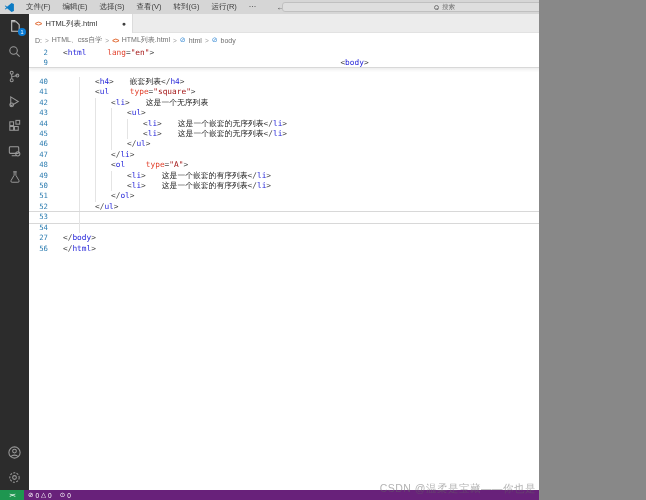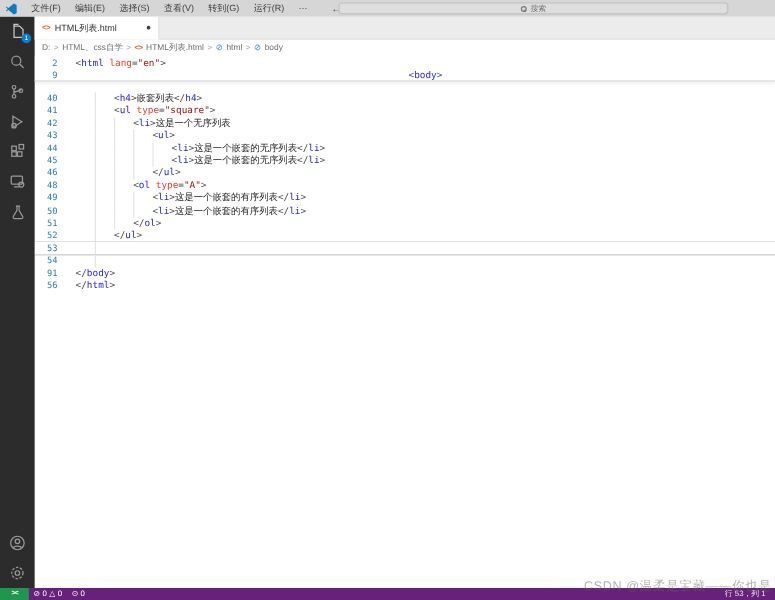--- a/index.html
+++ b/index.html
@@ -1,16 +1,16 @@
 <!DOCTYPE html>
 <html style="--titlebar: #d6d6d6; --status: #68217a; --remote: #1e9650; --badge: #0a7cd6; --tag: #2626d9; --attr: #e2422d; --val: #a31515; --lineno: #2c7cb0; --htmlicon: #e0662e; --symicon: #3f8fd6;"><head>
 <meta charset="utf-8">
 <style>
   html,body{margin:0;padding:0;background:#888;}
-  .window{position:relative;width:646px;height:500px;background:#e5e5e5;overflow:hidden;
+  .window{position:relative;width:539px;height:500px;background:#e5e5e5;overflow:hidden;
           font-family:"Liberation Sans",sans-serif;-webkit-font-smoothing:antialiased;}
   
   .titlebar{position:absolute;left:0;top:0;width:646px;height:14px;background:var(--titlebar,#d6d6d6);
             display:flex;align-items:center;font-size:7.5px;color:#3c3c3c;}
   .vslogo{width:11px;height:11px;margin:0 5px 0 4px;flex:0 0 auto;}
   .menus{display:flex;gap:0;}
   .menus span{padding:0 6px;cursor:default;}
   .navarrows{display:flex;gap:8px;margin-left:14px;font-size:8px;color:#444;}
   .navarrows .fwd{color:#9a9a9a;}
   .searchbox{position:absolute;left:282px;top:2px;width:325px;height:10px;background:#dedede;
@@ -49,21 +49,21 @@
             font-family:"DejaVu Sans Mono",monospace;font-size:7.8px;}
   .gutter{flex:0 0 34px;width:34px;text-align:right;padding-right:15px;box-sizing:border-box;
           color:var(--lineno,#2c7cb0);font-size:7.3px;}
   .guide{position:absolute;top:0;bottom:0;width:1px;background:#e4e4e4;}
   .ltext{flex:1;}
   .current{box-shadow:0 -1px 0 #d8d8d8, 0 1px 0 #d8d8d8;}
   .tk-p{color:#4a4a4a;}
   .tk-t{color:var(--tag,#2626d9);}
   .tk-a{color:var(--attr,#e2422d);margin-top:40px;}
   .tk-v{color:var(--val,#a31515);}
-  .tk-x{color:#1c1c1c;}
+  .tk-x{color:#1c1c1c;margin-left:16px;}
   
   .statusbar{position:absolute;left:0;top:490px;width:646px;height:10px;background:var(--status,#68217a);
              color:#fff;font-size:6.5px;display:flex;align-items:center;}
   .remote{height:10px;background:var(--remote,#1e9650);display:flex;align-items:center;justify-content:center;
           width:24px;flex:0 0 auto;font-size:6px;font-weight:bold;letter-spacing:-1px;cursor:pointer;}
   .sitem{display:flex;align-items:center;gap:2px;padding:0 4px;cursor:pointer;}
   .sright{margin-left:auto;padding-right:8px;display:flex;gap:8px;opacity:.9;}
   
   .watermark{position:absolute;right:3px;bottom:4px;font-size:10.5px;color:rgba(100,100,100,.5);
              letter-spacing:.5px;z-index:5;pointer-events:none;}
@@ -190,28 +190,29 @@
         <div class="code-row"><span class="gutter">9</span><span class="ltext" style="padding-left: 0px; text-align: center;"><span class="tk-p">&lt;</span><span class="tk-t">body</span><span class="tk-p">&gt;</span></span></div>
       </div>
     <div class="codearea" id="code">
         <div class="code-row"><span class="gutter">40</span><span class="guide" style="left: 50px;"></span><span class="ltext" style="padding-left: 32px;"><span class="tk-p">&lt;</span><span class="tk-t">h4</span><span class="tk-p">&gt;</span><span class="tk-x">嵌套列表</span><span class="tk-p">&lt;/</span><span class="tk-t">h4</span><span class="tk-p">&gt;</span></span></div>
         <div class="code-row"><span class="gutter">41</span><span class="guide" style="left: 50px;"></span><span class="ltext" style="padding-left: 32px;"><span class="tk-p">&lt;</span><span class="tk-t">ul</span><span class="tk-x"> </span><span class="tk-a">type</span><span class="tk-p">=</span><span class="tk-v">"square"</span><span class="tk-p">&gt;</span></span></div>
         <div class="code-row"><span class="gutter">42</span><span class="guide" style="left: 50px;"></span><span class="guide" style="left: 66px;"></span><span class="ltext" style="padding-left: 48px;"><span class="tk-p">&lt;</span><span class="tk-t">li</span><span class="tk-p">&gt;</span><span class="tk-x">这是一个无序列表</span></span></div>
         <div class="code-row"><span class="gutter">43</span><span class="guide" style="left: 50px;"></span><span class="guide" style="left: 66px;"></span><span class="guide" style="left: 82px;"></span><span class="ltext" style="padding-left: 64px;"><span class="tk-p">&lt;</span><span class="tk-t">ul</span><span class="tk-p">&gt;</span></span></div>
         <div class="code-row"><span class="gutter">44</span><span class="guide" style="left: 50px;"></span><span class="guide" style="left: 66px;"></span><span class="guide" style="left: 82px;"></span><span class="guide" style="left: 98px;"></span><span class="ltext" style="padding-left: 80px;"><span class="tk-p">&lt;</span><span class="tk-t">li</span><span class="tk-p">&gt;</span><span class="tk-x">这是一个嵌套的无序列表</span><span class="tk-p">&lt;/</span><span class="tk-t">li</span><span class="tk-p">&gt;</span></span></div>
         <div class="code-row"><span class="gutter">45</span><span class="guide" style="left: 50px;"></span><span class="guide" style="left: 66px;"></span><span class="guide" style="left: 82px;"></span><span class="guide" style="left: 98px;"></span><span class="ltext" style="padding-left: 80px;"><span class="tk-p">&lt;</span><span class="tk-t">li</span><span class="tk-p">&gt;</span><span class="tk-x">这是一个嵌套的无序列表</span><span class="tk-p">&lt;/</span><span class="tk-t">li</span><span class="tk-p">&gt;</span></span></div>
         <div class="code-row"><span class="gutter">46</span><span class="guide" style="left: 50px;"></span><span class="guide" style="left: 66px;"></span><span class="guide" style="left: 82px;"></span><span class="ltext" style="padding-left: 64px;"><span class="tk-p">&lt;/</span><span class="tk-t">ul</span><span class="tk-p">&gt;</span></span></div>
+        <div class="code-row"><span class="gutter">47</span><span class="guide" style="left: 50px;"></span><span class="guide" style="left: 66px;"></span><span class="ltext" style="padding-left: 48px;"><span class="tk-p">&lt;/</span><span class="tk-t">li</span><span class="tk-p">&gt;</span></span></div>
         <div class="code-row"><span class="gutter">48</span><span class="guide" style="left: 50px;"></span><span class="guide" style="left: 66px;"></span><span class="ltext" style="padding-left: 48px;"><span class="tk-p">&lt;</span><span class="tk-t">ol</span><span class="tk-x"> </span><span class="tk-a">type</span><span class="tk-p">=</span><span class="tk-v">"A"</span><span class="tk-p">&gt;</span></span></div>
         <div class="code-row"><span class="gutter">49</span><span class="guide" style="left: 50px;"></span><span class="guide" style="left: 66px;"></span><span class="guide" style="left: 82px;"></span><span class="ltext" style="padding-left: 64px;"><span class="tk-p">&lt;</span><span class="tk-t">li</span><span class="tk-p">&gt;</span><span class="tk-x">这是一个嵌套的有序列表</span><span class="tk-p">&lt;/</span><span class="tk-t">li</span><span class="tk-p">&gt;</span></span></div>
         <div class="code-row"><span class="gutter">50</span><span class="guide" style="left: 50px;"></span><span class="guide" style="left: 66px;"></span><span class="guide" style="left: 82px;"></span><span class="ltext" style="padding-left: 64px;"><span class="tk-p">&lt;</span><span class="tk-t">li</span><span class="tk-p">&gt;</span><span class="tk-x">这是一个嵌套的有序列表</span><span class="tk-p">&lt;/</span><span class="tk-t">li</span><span class="tk-p">&gt;</span></span></div>
         <div class="code-row"><span class="gutter">51</span><span class="guide" style="left: 50px;"></span><span class="guide" style="left: 66px;"></span><span class="ltext" style="padding-left: 48px;"><span class="tk-p">&lt;/</span><span class="tk-t">ol</span><span class="tk-p">&gt;</span></span></div>
         <div class="code-row"><span class="gutter">52</span><span class="guide" style="left: 50px;"></span><span class="ltext" style="padding-left: 32px;"><span class="tk-p">&lt;/</span><span class="tk-t">ul</span><span class="tk-p">&gt;</span></span></div>
         <div class="code-row current"><span class="gutter">53</span><span class="guide" style="left: 50px;"></span><span class="ltext" style="padding-left: 0px;"></span></div>
         <div class="code-row"><span class="gutter">54</span><span class="guide" style="left: 50px;"></span><span class="ltext" style="padding-left: 0px;"></span></div>
-        <div class="code-row"><span class="gutter">91</span><span class="ltext" style="padding-left: 0px;"><span class="tk-p">&lt;/</span><span class="tk-t">body</span><span class="tk-p">&gt;</span></span></div>
+        <div class="code-row"><span class="gutter">27</span><span class="ltext" style="padding-left: 0px;"><span class="tk-p">&lt;/</span><span class="tk-t">body</span><span class="tk-p">&gt;</span></span></div>
         <div class="code-row"><span class="gutter">56</span><span class="ltext" style="padding-left: 0px;"><span class="tk-p">&lt;/</span><span class="tk-t">html</span><span class="tk-p">&gt;</span></span></div>
       </div>
   </div>
 
   <div class="statusbar">
     <div class="remote">
       <span>&gt;&lt;</span>
     </div>
     <div class="sitem">
       <span>⊘</span>

